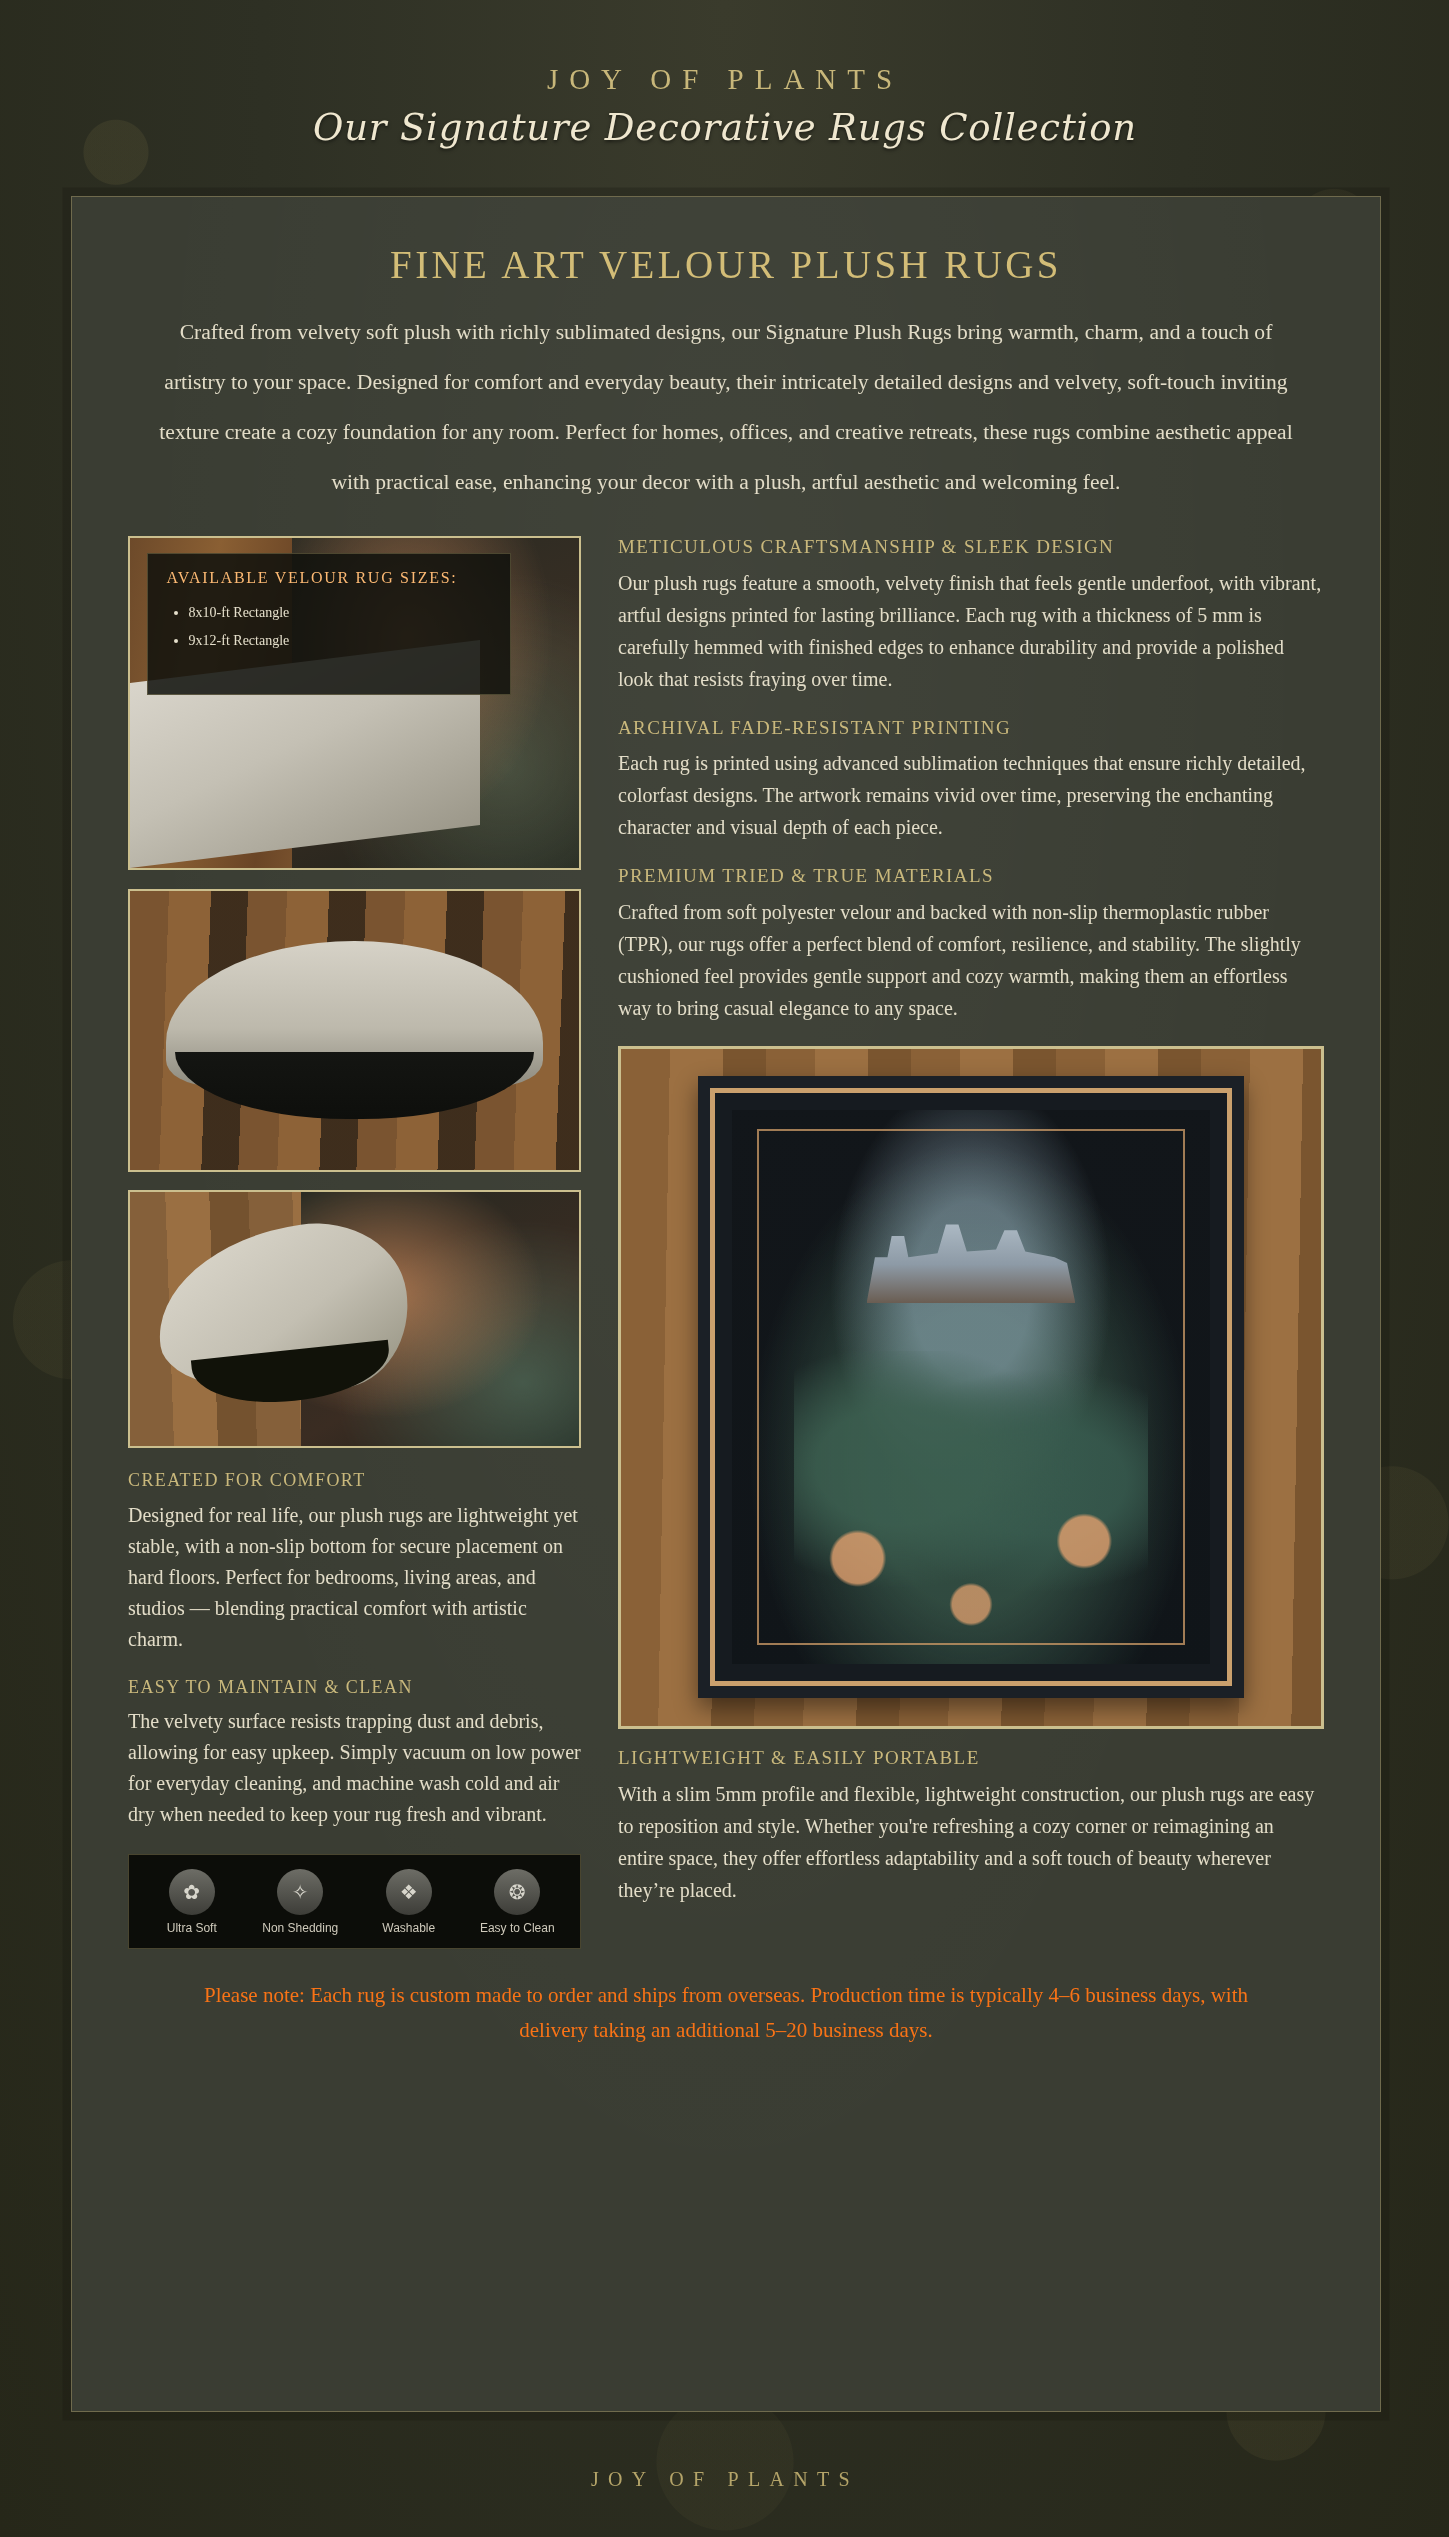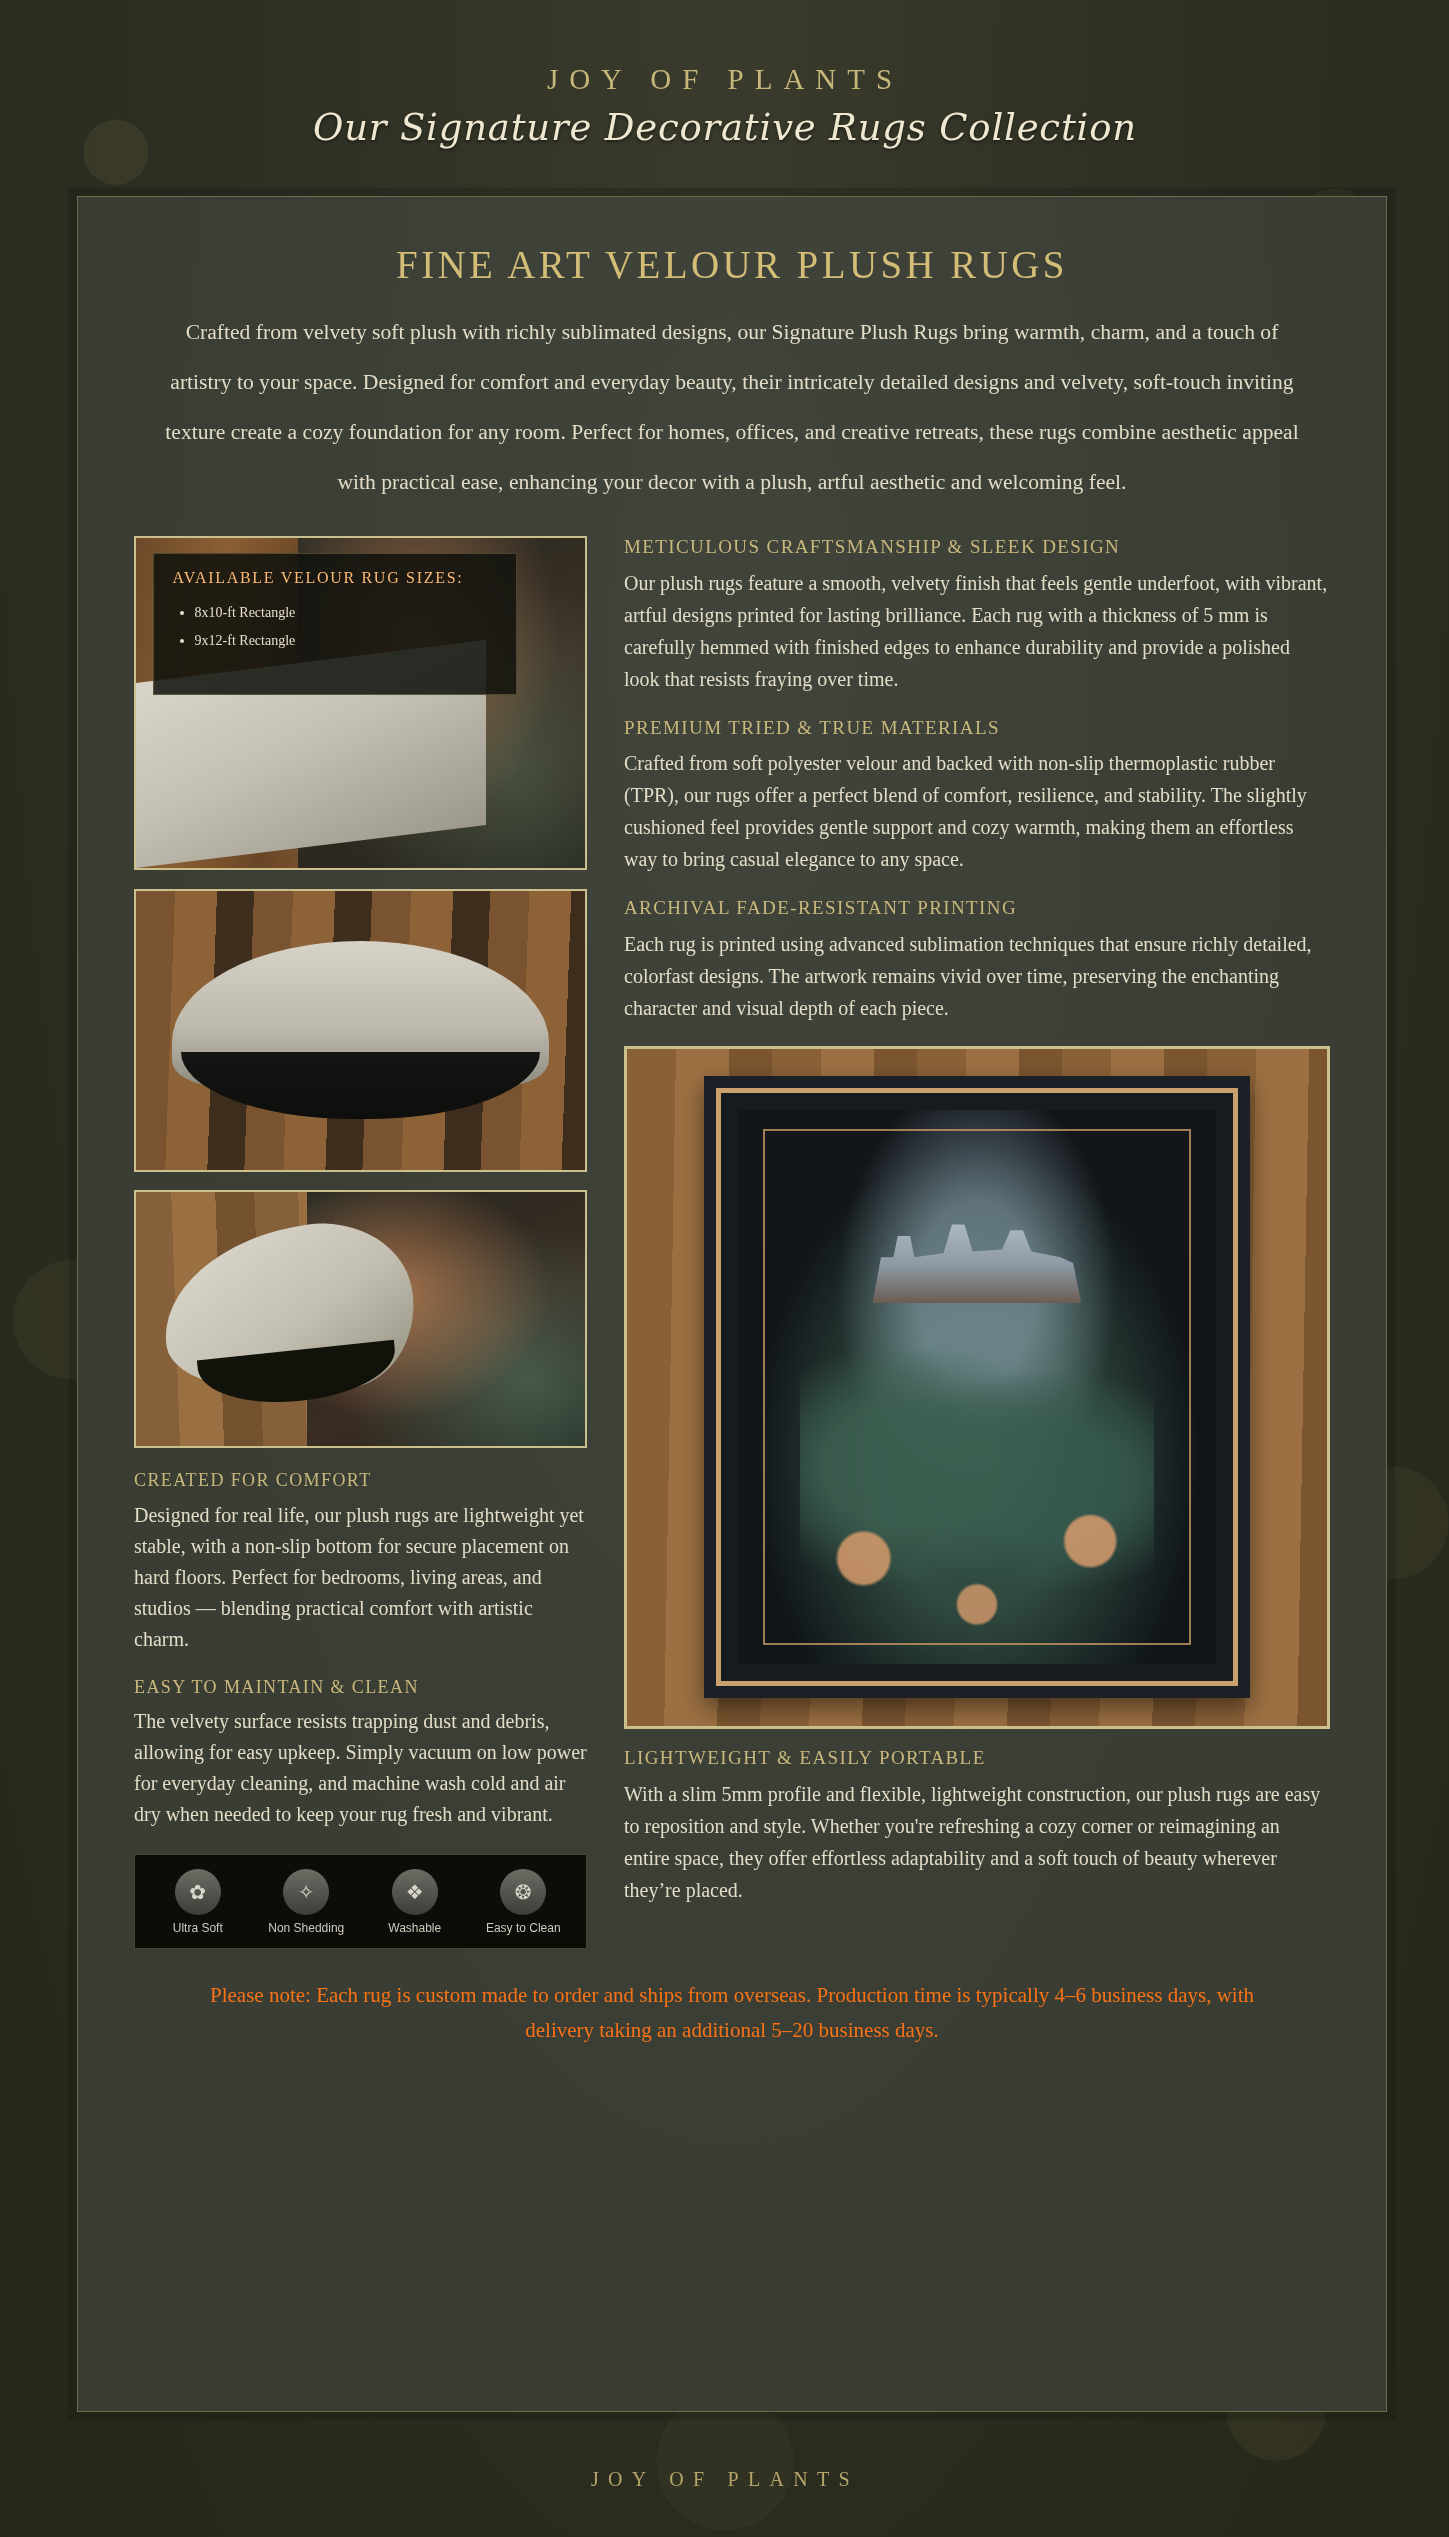--- a/index.html
+++ b/index.html
@@ -62,21 +62,21 @@
     font-style: italic;
     font-size: 37px;
     letter-spacing: 0.8px;
     color: #efe7cf;
     text-shadow: 0 1.7px 3.4px rgba(0,0,0,.5);
   }
 
   
   .card {
     position: absolute;
-    left: 77px;
+    left: 71px;
     top: 196px;
     width: 1308px;
     height: 2214px;
     background: #3a3d33;
     border: 0.8px solid rgba(198,182,122,0.38);
     box-shadow: 0 0 0 8.5px rgba(20,22,16,0.28);
     z-index: 2;
     overflow: hidden;
   }
   .card::after {
@@ -415,27 +415,27 @@
         </div>
 
         <div class="col-right">
 
           <div class="sec-block">
             <h3 class="sec">Meticulous Craftsmanship &amp; Sleek Design</h3>
             <p class="body-text">Our plush rugs feature a smooth, velvety finish that feels gentle underfoot, with vibrant, artful designs printed for lasting brilliance. Each rug with a thickness of 5 mm is carefully hemmed with finished edges to enhance durability and provide a polished look that resists fraying over time.</p>
           </div>
 
           <div class="sec-block">
+            <h3 class="sec">Archival Fade-Resistant Printing</h3>
+            <p class="body-text">Each rug is printed using advanced sublimation techniques that ensure richly detailed, colorfast designs. The artwork remains vivid over time, preserving the enchanting character and visual depth of each piece.</p>
+          </div>
+
+          <div class="sec-block">
             <h3 class="sec">Premium Tried &amp; True Materials</h3>
             <p class="body-text">Crafted from soft polyester velour and backed with non-slip thermoplastic rubber (TPR), our rugs offer a perfect blend of comfort, resilience, and stability. The slightly cushioned feel provides gentle support and cozy warmth, making them an effortless way to bring casual elegance to any space.</p>
-          </div>
-
-          <div class="sec-block">
-            <h3 class="sec">Archival Fade-Resistant Printing</h3>
-            <p class="body-text">Each rug is printed using advanced sublimation techniques that ensure richly detailed, colorfast designs. The artwork remains vivid over time, preserving the enchanting character and visual depth of each piece.</p>
           </div>
 
           <div class="hero" style="margin-top:22px;">
             <div class="floor"></div>
             <div class="rug">
               <div class="castle"></div>
               <div class="foliage"></div>
             </div>
           </div>
 

